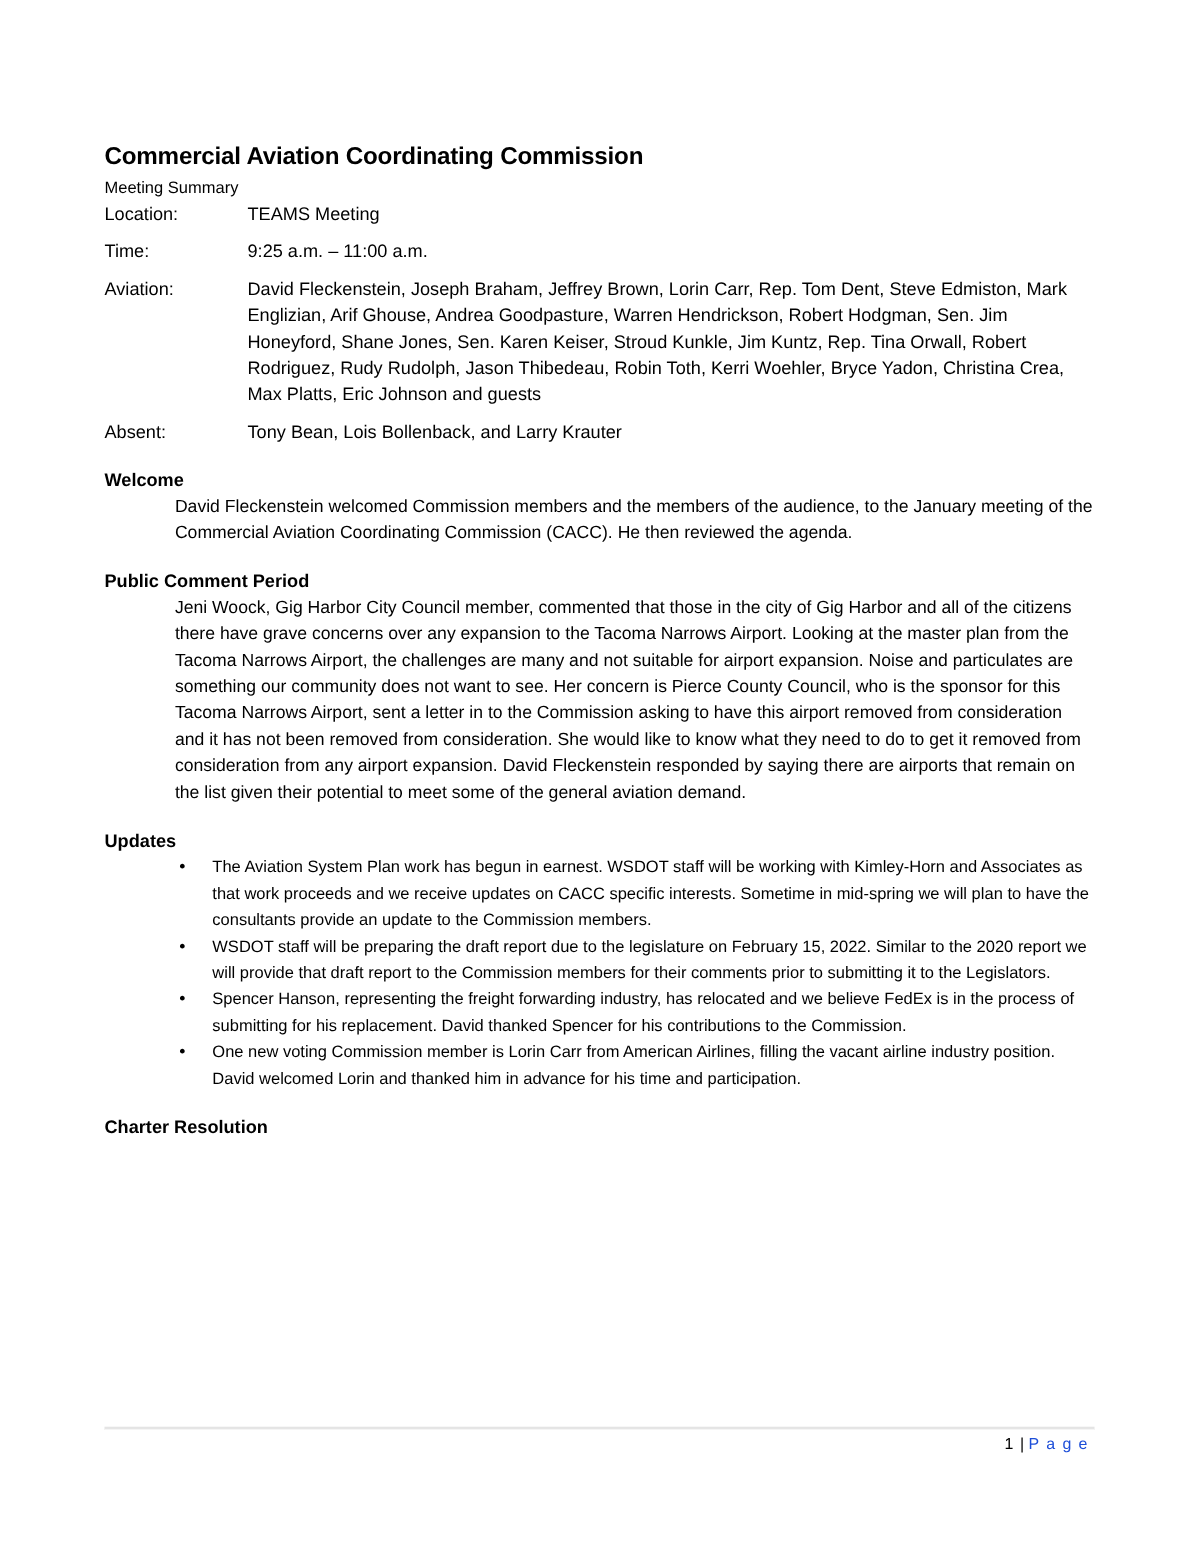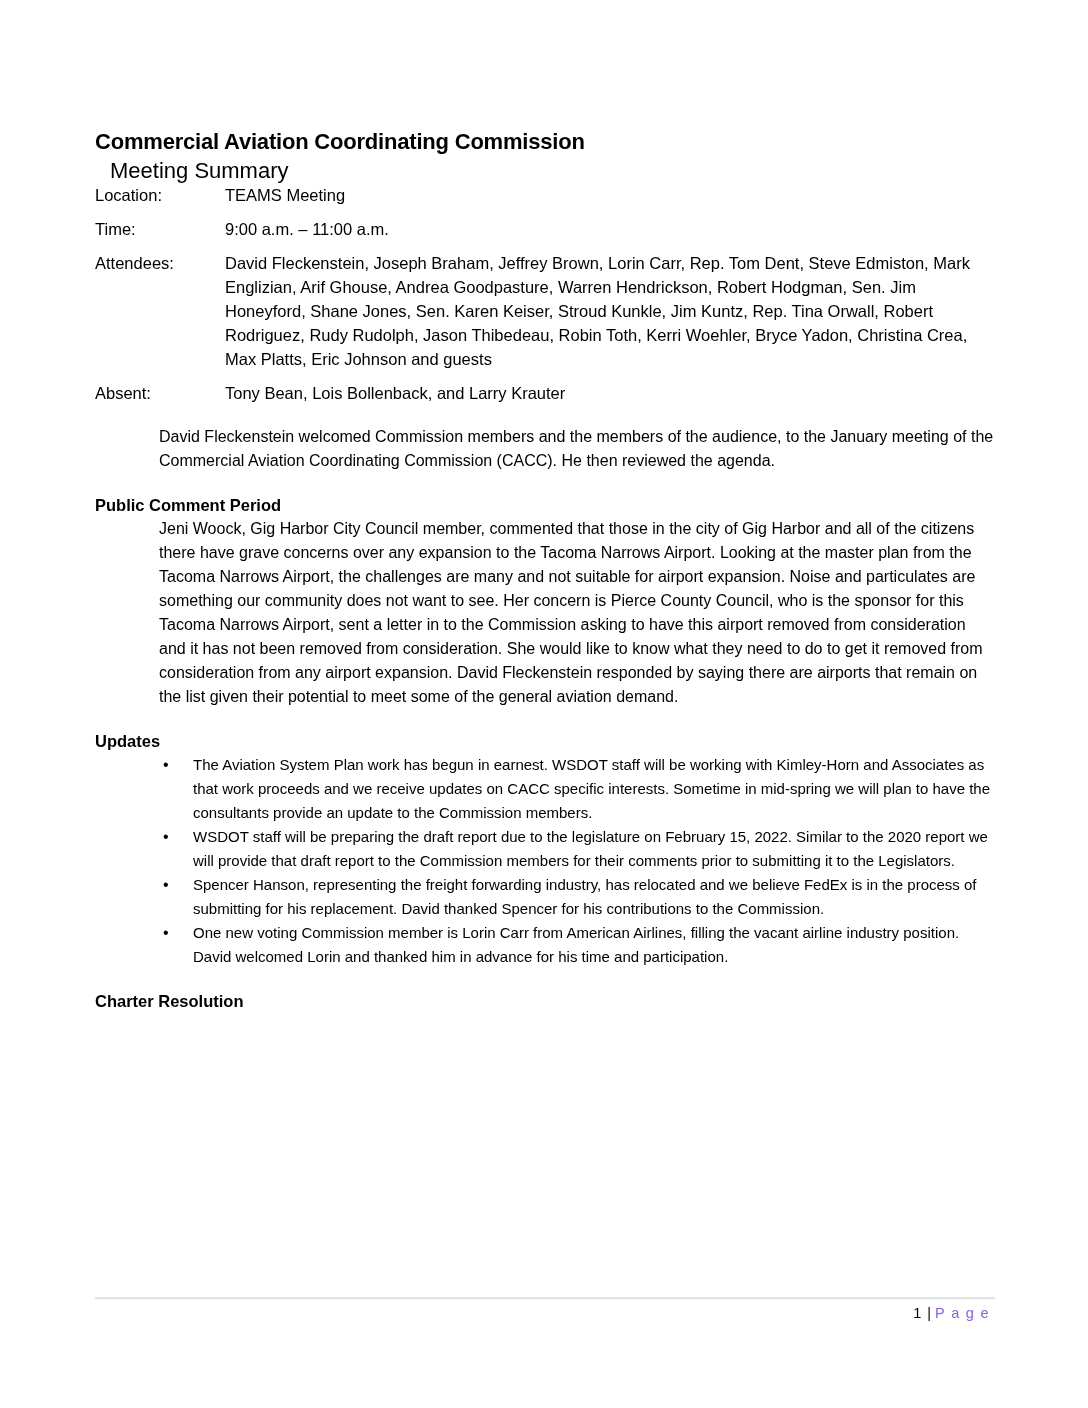--- a/index.html
+++ b/index.html
@@ -24,24 +24,23 @@
     width: 900px;
   }
   .doc-title {
     font-size: 22px;
     font-weight: bold;
     line-height: 28px;
     margin: 0;
     letter-spacing: -0.2px;
   }
   .doc-subtitle {
-    font-size: 22px;
+    font-size: 15px;
     line-height: 24px;
     margin-top: 3px;
-    margin-left: 15px;
   }
   .meta {
     font-size: 16.5px;
   }
   .meta-row {
     display: flex;
     margin-bottom: 10px;
     line-height: 24px;
   }
   .meta-label {
@@ -100,53 +99,54 @@
     line-height: 22px;
     margin-top: 2px;
     color: #000000;
   }
   .footer-sep {
     display: inline-block;
     margin: 0 4px 0 6px;
     font-weight: normal;
   }
   .footer-pageword {
-    color: #8b5cf6;
+    color: #1d4ed8;
     letter-spacing: 0.45em;
   }
 </style>
 </head>
 <body>
 
 <div class="page">
   <div class="content">
 
     <h1 class="doc-title">Commercial Aviation Coordinating Commission</h1>
     <div class="doc-subtitle">Meeting Summary</div>
 
     <div class="meta">
       <div class="meta-row">
         <div class="meta-label">Location:</div>
         <div class="meta-value">TEAMS Meeting</div>
       </div>
       <div class="meta-row">
         <div class="meta-label">Time:</div>
-        <div class="meta-value">9:00 a.m. – 11:00 a.m.</div>
+        <div class="meta-value">9:25 a.m. – 11:00 a.m.</div>
       </div>
       <div class="meta-row">
-        <div class="meta-label">Attendees:</div>
+        <div class="meta-label">Aviation:</div>
         <div class="meta-value">David Fleckenstein, Joseph Braham, Jeffrey Brown, Lorin Carr, Rep. Tom Dent, Steve Edmiston, Mark Englizian, Arif Ghouse, Andrea Goodpasture, Warren Hendrickson, Robert Hodgman, Sen. Jim Honeyford, Shane Jones, Sen. Karen Keiser, Stroud Kunkle, Jim Kuntz, Rep. Tina Orwall, Robert Rodriguez, Rudy Rudolph, Jason Thibedeau, Robin Toth, Kerri Woehler, Bryce Yadon, Christina Crea, Max Platts, Eric Johnson and guests</div>
       </div>
       <div class="meta-row">
         <div class="meta-label">Absent:</div>
         <div class="meta-value">Tony Bean, Lois Bollenback, and Larry Krauter</div>
       </div>
     </div>
 
     <section>
+      <h2 class="section-heading">Welcome</h2>
       <p class="body-para">David Fleckenstein welcomed Commission members and the members of the audience, to the January meeting of the Commercial Aviation Coordinating Commission (CACC).  He then reviewed the agenda.</p>
     </section>
 
     <section>
       <h2 class="section-heading">Public Comment Period</h2>
       <p class="body-para">Jeni Woock, Gig Harbor City Council member, commented that those in the city of Gig Harbor and all of the citizens there have grave concerns over any expansion to the Tacoma Narrows Airport. Looking at the master plan from the Tacoma Narrows Airport, the challenges are many and not suitable for airport expansion. Noise and particulates are something our community does not want to see. Her concern is Pierce County Council, who is the sponsor for this Tacoma Narrows Airport, sent a letter in to the Commission asking to have this airport removed from consideration and it has not been removed from consideration. She would like to know what they need to do to get it removed from consideration from any airport expansion. David Fleckenstein responded by saying there are airports that remain on the list given their potential to meet some of the general aviation demand.</p>
     </section>
 
     <section>
       <h2 class="section-heading">Updates</h2>

